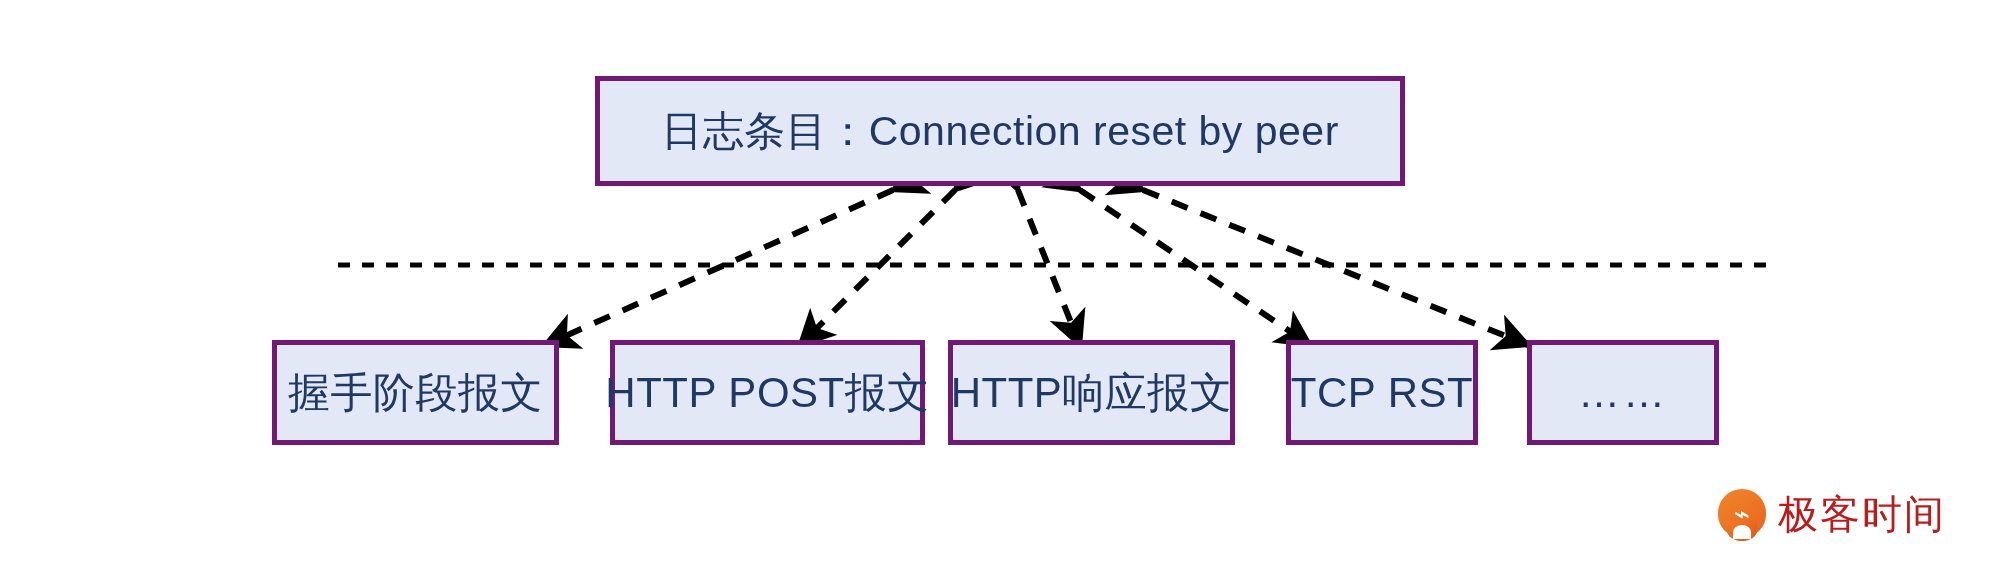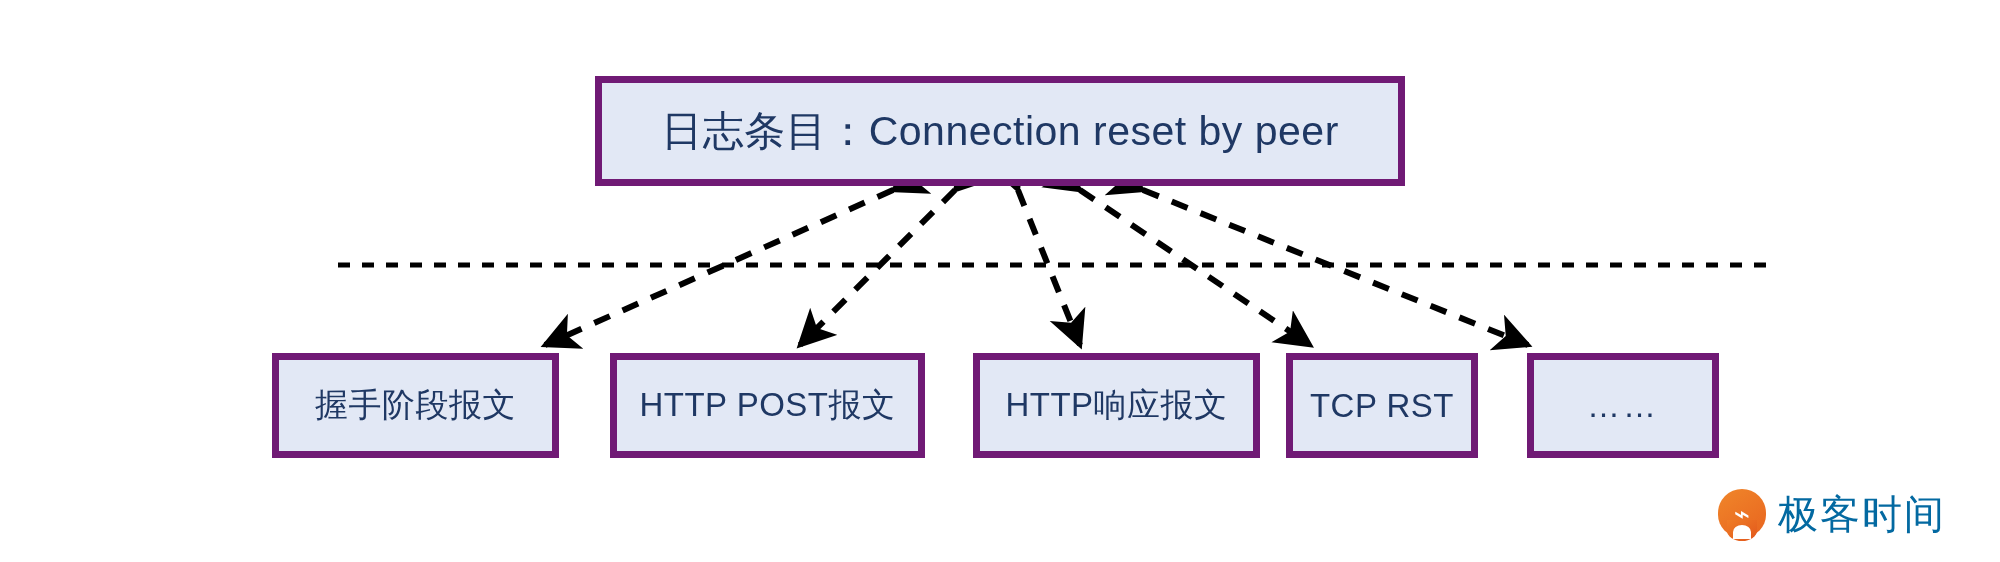--- a/index.html
+++ b/index.html
@@ -22,43 +22,43 @@
     left: 0;
     top: 0;
     width: 2000px;
     height: 562px;
     pointer-events: none;
   }
   .node {
     position: absolute;
     box-sizing: border-box;
     background: #e2e8f5;
-    border: 7px solid #701a75;
+    border: 5px solid #701a75;
     display: flex;
     align-items: center;
     justify-content: center;
     color: #1f3864;
     letter-spacing: 0.5px;
     white-space: nowrap;
   }
   #log-node {
     left: 595px;
     top: 76px;
     width: 810px;
     height: 110px;
     font-size: 41px;
   }
   .leaf-node {
-    top: 353px;
+    top: 340px;
     height: 105px;
-    font-size: 33px;
+    font-size: 42px;
   }
   #leaf-0 { left: 272px;  width: 287px; }
   #leaf-1 { left: 610px;  width: 315px; }
-  #leaf-2 { left: 948px;  width: 287px; margin-left: 25px; }
+  #leaf-2 { left: 948px;  width: 287px; }
   #leaf-3 { left: 1286px; width: 192px; text-align: center; }
   #leaf-4 { left: 1527px; width: 192px; }
   #leaf-4 .node-label { letter-spacing: 3px; }
   .logo {
     position: absolute;
     left: 1718px;
     top: 487px;
     display: flex;
     align-items: center;
     gap: 12px;
@@ -101,21 +101,21 @@
     position: absolute;
     left: 15px;
     top: 36px;
     width: 18px;
     height: 14px;
     background: #ffffff;
     border-radius: 50% 50% 0 0;
   }
   .logo-text {
     font-size: 40px;
-    color: #0369a1;
+    color: #b91c1c;
     letter-spacing: 2px;
     font-family: "DejaVu Sans", sans-serif;
   }
 </style>
 </head>
 <body>
 
 <div id="canvas">
 
   <svg class="layer" viewBox="0 0 2000 562" xmlns="http://www.w3.org/2000/svg">

